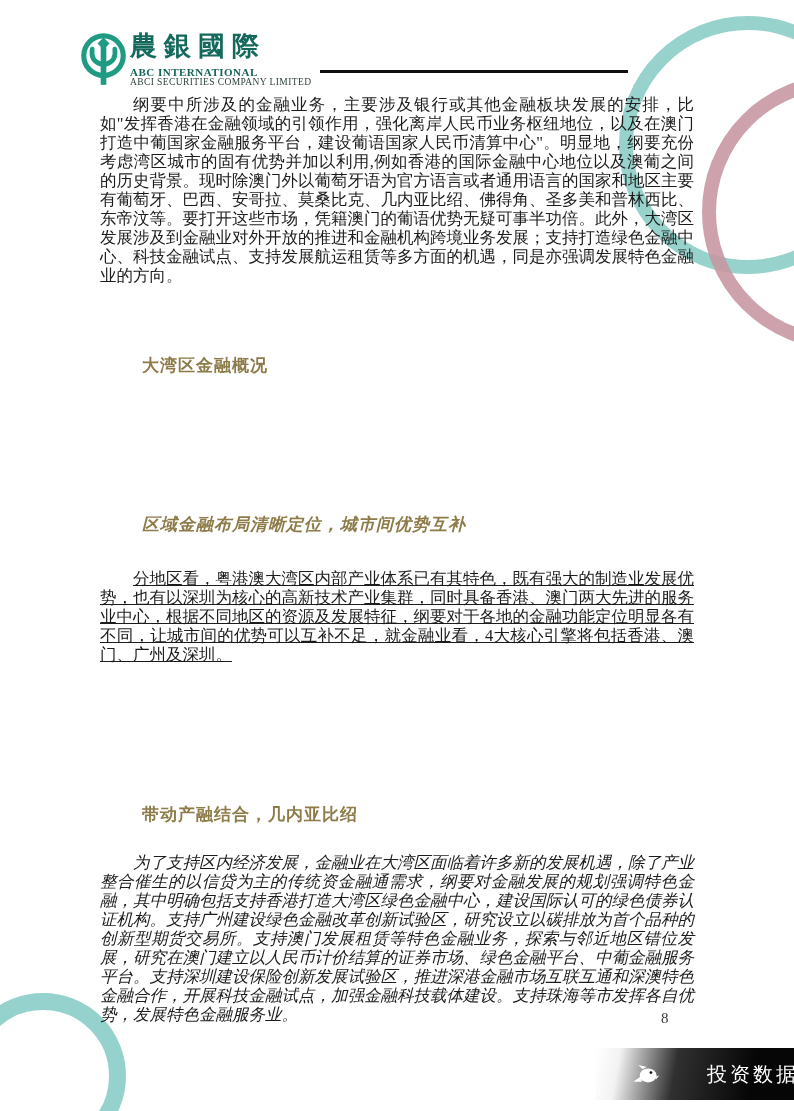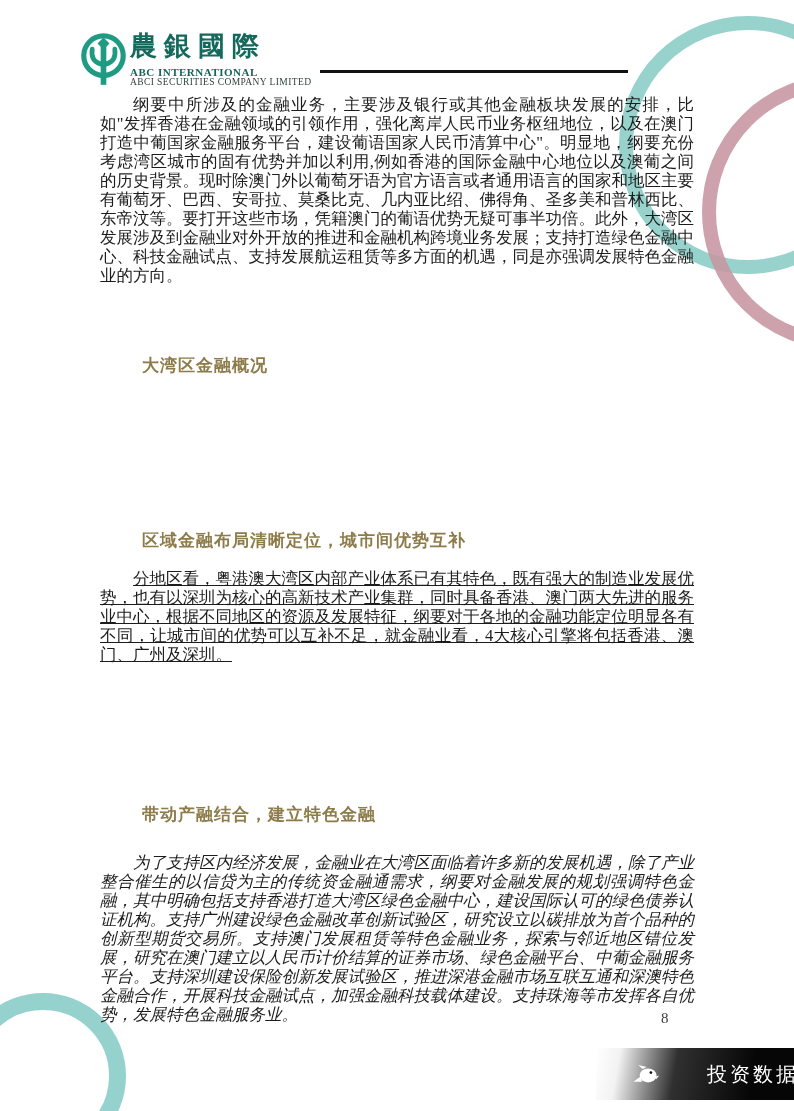--- a/index.html
+++ b/index.html
@@ -23,21 +23,21 @@
   
   .para{
     position:absolute;left:100px;width:594px;
     font-size:16.5px;line-height:19px;color:#1c1c1c;
     text-align:justify;text-indent:2em;margin:0;
   }
   .heading{
     position:absolute;left:142px;margin:0;
     font-size:17px;line-height:22px;font-weight:bold;color:#8d7c4a;letter-spacing:1px;white-space:nowrap;
   }
-  .p1{top:95px;} .h1{top:315px;margin-top:40px;} .p2{top:351px;} .h2{top:530px;}
+  .p1{top:95px;} .h1{top:315px;margin-top:40px;} .p2{top:351px;} .h2{top:514px;font-style:italic;}
   .p3{top:569px;text-decoration:underline;} .p4{top:681px;} .h3{top:804px;} .p5{top:853px;font-style:italic;}
   .page-number{position:absolute;left:661px;top:1010px;font-size:15px;color:#3a3a3a;}
   
   .watermark{
     position:absolute;left:596px;top:1048px;width:198px;height:52px;
     background:linear-gradient(100deg,rgba(0,0,0,0) 0%,rgba(0,0,0,.05) 12%,rgba(12,12,12,.85) 40%,#060606 78%);
     display:flex;align-items:center;padding-left:36px;box-sizing:border-box;gap:41px;
   }
   .wm-label{
     color:#ffffff;font-size:20px;letter-spacing:3px;margin-left:6px;white-space:nowrap;
@@ -69,21 +69,21 @@
   </div>
   <div class="rule"></div>
 
   <p class="para p1">纲要中所涉及的金融业务，主要涉及银行或其他金融板块发展的安排，比如"发挥香港在金融领域的引领作用，强化离岸人民币业务枢纽地位，以及在澳门打造中葡国家金融服务平台，建设葡语国家人民币清算中心"。明显地，纲要充份考虑湾区城市的固有优势并加以利用,例如香港的国际金融中心地位以及澳葡之间的历史背景。现时除澳门外以葡萄牙语为官方语言或者通用语言的国家和地区主要有葡萄牙、巴西、安哥拉、莫桑比克、几内亚比绍、佛得角、圣多美和普林西比、东帝汶等。要打开这些市场，凭籍澳门的葡语优势无疑可事半功倍。此外，大湾区发展涉及到金融业对外开放的推进和金融机构跨境业务发展；支持打造绿色金融中心、科技金融试点、支持发展航运租赁等多方面的机遇，同是亦强调发展特色金融业的方向。</p>
 
   <h2 class="heading h1">大湾区金融概况</h2>
 
   <h2 class="heading h2">区域金融布局清晰定位，城市间优势互补</h2>
   <p class="para p3">分地区看，粤港澳大湾区内部产业体系已有其特色，既有强大的制造业发展优势，也有以深圳为核心的高新技术产业集群，同时具备香港、澳门两大先进的服务业中心，根据不同地区的资源及发展特征，纲要对于各地的金融功能定位明显各有不同，让城市间的优势可以互补不足，就金融业看，4大核心引擎将包括香港、澳门、广州及深圳。</p>
 
-  <h2 class="heading h3">带动产融结合，建立特色金融</h2>
+  <h2 class="heading h3">带动产融结合，几内亚比绍</h2>
   <p class="para p5">为了支持区内经济发展，金融业在大湾区面临着许多新的发展机遇，除了产业整合催生的以信贷为主的传统资金融通需求，纲要对金融发展的规划强调特色金融，其中明确包括支持香港打造大湾区绿色金融中心，建设国际认可的绿色债券认证机构。支持广州建设绿色金融改革创新试验区，研究设立以碳排放为首个品种的创新型期货交易所。支持澳门发展租赁等特色金融业务，探索与邻近地区错位发展，研究在澳门建立以人民币计价结算的证券市场、绿色金融平台、中葡金融服务平台。支持深圳建设保险创新发展试验区，推进深港金融市场互联互通和深澳特色金融合作，开展科技金融试点，加强金融科技载体建设。支持珠海等市发挥各自优势，发展特色金融服务业。</p>
 
   <div class="page-number">8</div>
 
   <div class="watermark">
     <span style="display:inline-flex;">
       <svg width="28" height="24" viewBox="0 0 40 32" aria-hidden="true">
         <path d="M13 19 L2 27 L14 27 Z" fill="#ffffff"></path>
         <path d="M15 9 L9 3 L21 6 Z" fill="#ffffff"></path>
         <ellipse cx="23" cy="18" rx="12" ry="10" fill="#ffffff"></ellipse>

